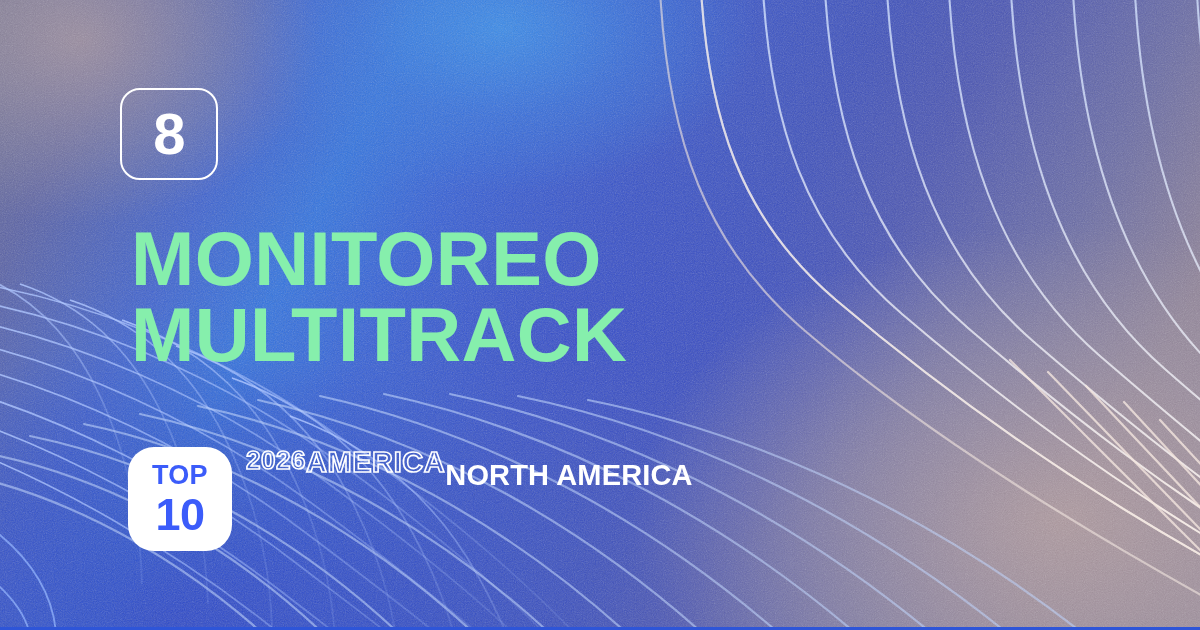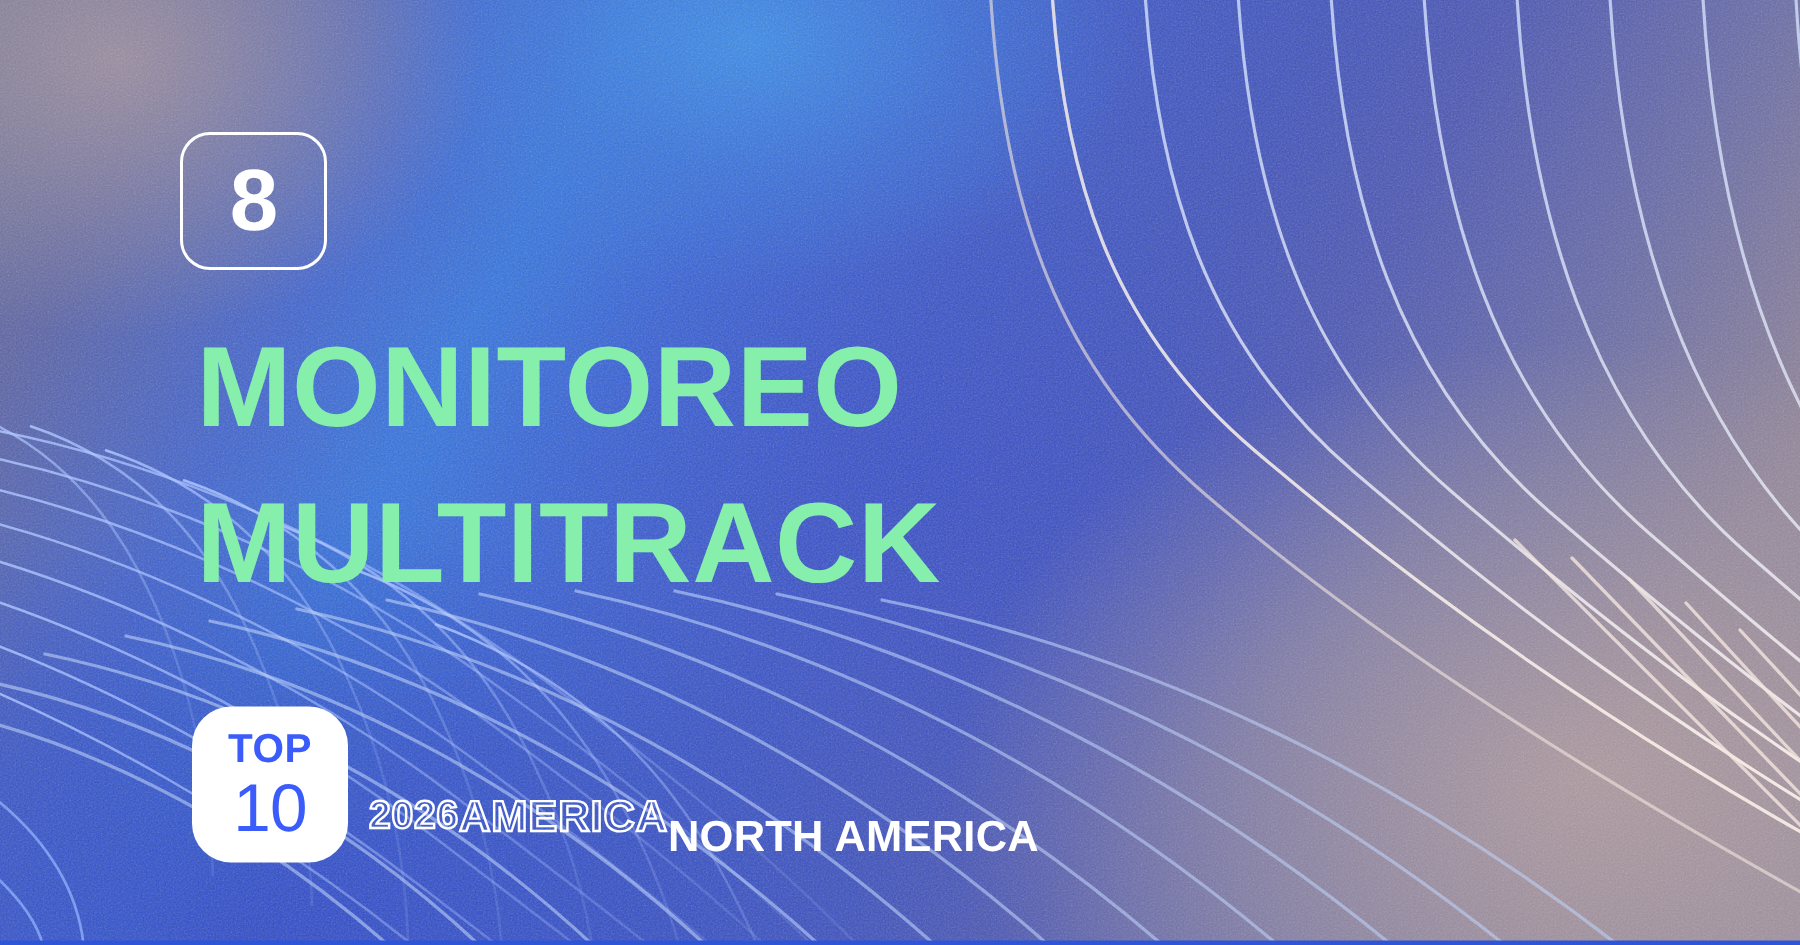--- a/index.html
+++ b/index.html
@@ -121,29 +121,29 @@
   .headline .hl-line {
     display: block;
     color: #86efac;
     font-size: 76px;
     font-weight: 700;
     line-height: 1.0;
     letter-spacing: 0.005em;
     margin: 0;
     white-space: nowrap;
   }
-  .headline .hl-line + .hl-line { margin-top: 28px; }
+  .headline .hl-line + .hl-line { margin-top: 0; }
 
   
   .award {
     position: absolute;
     left: 128px;
-    top: 471px;
+    top: 447px;
     display: flex;
-    align-items: flex-end;
+    align-items: flex-start;
     gap: 14px;
   }
   .award-tile {
     width: 104px;
     height: 104px;
     background: #ffffff;
     border-radius: 26px;
     display: flex;
     flex-direction: column;
     align-items: center;
@@ -153,21 +153,21 @@
   .award-tile .tile-top {
     color: #3b5cfa;
     font-size: 27px;
     font-weight: 700;
     line-height: 1;
     letter-spacing: 0.01em;
   }
   .award-tile .tile-ten {
     color: #3b5cfa;
     font-size: 45px;
-    font-weight: 400;
+    font-weight: 700;
     line-height: 1;
     letter-spacing: -0.01em;
     margin-top: 3px;
   }
   .award-text {
     display: flex;
     flex-direction: row;
     justify-content: center;
     padding-bottom: 2px;
   }

